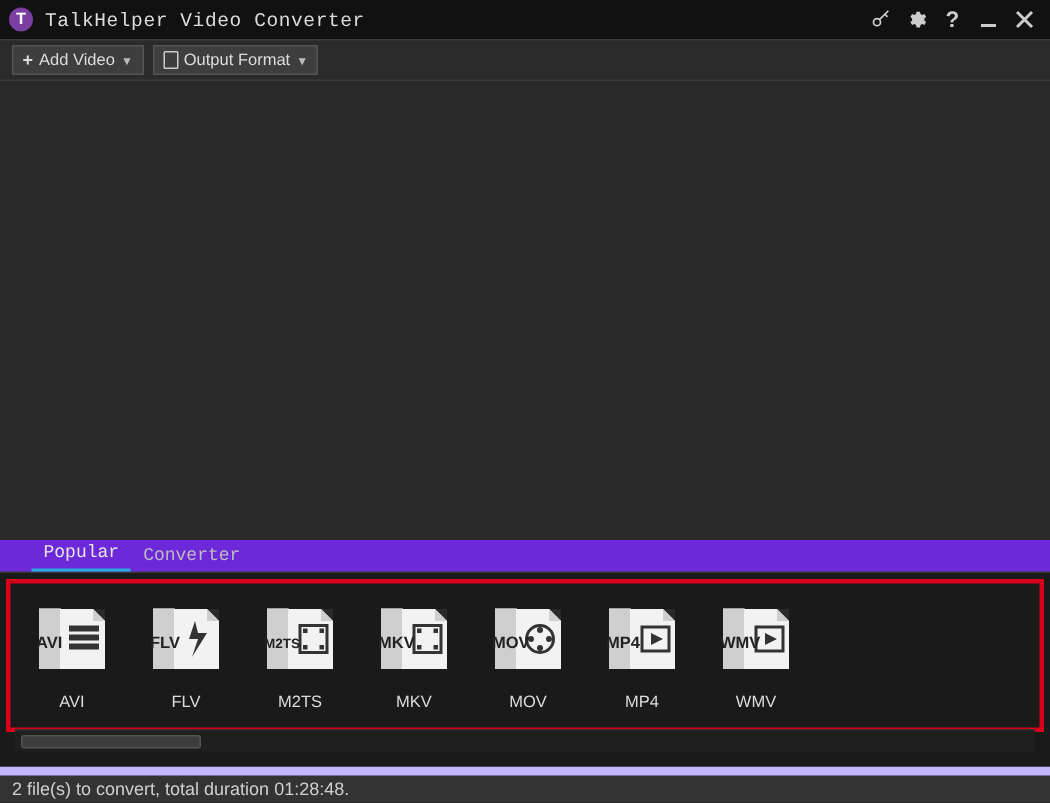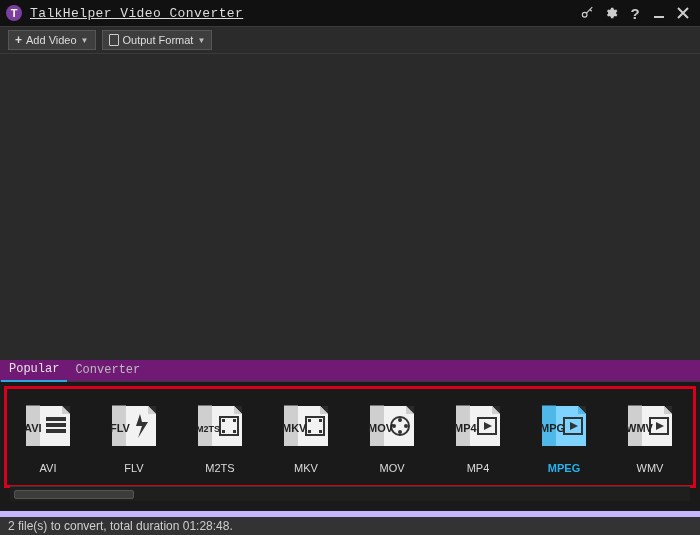--- a/index.html
+++ b/index.html
@@ -1,40 +1,40 @@
 <!DOCTYPE html>
 <html><head>
 <meta charset="utf-8">
 <style>
   * { box-sizing: border-box; margin: 0; padding: 0; }
   html, body { width: 700px; height: 535px; overflow: hidden; font-family: "Segoe UI", Tahoma, sans-serif; background: #2a2a2a; }
   .window { width: 700px; height: 535px; background: #2a2a2a; display: flex; flex-direction: column; color: #c8c8c8; }
   .titlebar { height: 26px; background: #111; display: flex; align-items: center; padding: 0 6px 0 6px; font-size: 13px; color: #ddd; }
   .titlebar .logo { width: 16px; height: 16px; border-radius: 50%; background: #7a3fa0; color: #fff; display: flex; align-items: center; justify-content: center; font-size: 11px; font-weight: bold; margin-right: 8px; }
-  .titlebar .title { flex: 0 0 auto; font-family: "Courier New", monospace; letter-spacing: .4px; text-decoration: underline; }
+  .titlebar .title { flex: 0 0 auto; font-family: "Courier New", monospace; letter-spacing: .4px; }
   .titlebar .spacer { flex: 1; }
   .titlebar .win-icon { width: 22px; height: 22px; display: flex; align-items: center; justify-content: center; margin-left: 2px; color: #ccc; cursor: pointer; }
 
   .toolbar { height: 28px; background: #2b2b2b; border-top: 1px solid #3a3a3a; border-bottom: 1px solid #3a3a3a; display: flex; align-items: center; padding: 0 8px; gap: 6px; }
   .btn { height: 20px; background: #3e3e3e; border: 1px solid #555; color: #ddd; font-size: 11px; padding: 0 6px; display: flex; align-items: center; gap: 4px; cursor: pointer; }
   .btn .plus { font-weight: bold; font-size: 12px; }
   .btn .caret { font-size: 8px; opacity: .8; }
   .btn .doc-ico { display:inline-block; width:10px; height:12px; border:1px solid #ccc; border-radius:1px; position:relative; }
   .toolbar .spacer { flex:1; }
   .btn .play { width:0; height:0; border-left:7px solid #ddd; border-top:4px solid transparent; border-bottom:4px solid transparent; }
 
   .workspace { flex: 1; background: #2a2a2a; }
 
-  .tabs { height: 22px; border-bottom: 1px solid #3a3a3a; display: flex; align-items: center; padding: 0 1px; font-size: 12px; font-family: "Courier New", monospace; background: #701a75; }
+  .tabs { height: 22px; border-bottom: 1px solid #3a3a3a; display: flex; align-items: flex-end; padding: 0 21px; font-size: 12px; font-family: "Courier New", monospace; background: #6d28d9; }
   .tab { padding: 2px 8px 4px; color: #bdbdbd; cursor: pointer; }
   .tab.active { color: #e6e6e6; border-bottom: 2px solid #2aa8e0; }
 
   .format-panel { position: relative; background: #1a1a1a; padding: 10px; }
   .format-panel .highlight-box { position:absolute; inset:4px 4px 23px 4px; border: 3px solid #d9001b; pointer-events:none; }
-  .format-strip { display:flex; gap:30px; padding: 6px 10px 12px 10px; align-items:flex-start; justify-content:flex-start; }
+  .format-strip { display:flex; gap:20px; padding: 6px 10px 12px 10px; align-items:flex-start; justify-content:flex-start; }
   .fmt { width: 56px; display:flex; flex-direction:column; align-items:center; gap:8px; cursor:pointer; }
   .fmt .icon-box { width:56px; height:56px; display:flex; align-items:center; justify-content:center; }
   .fmt-label { font-size:11px; color:#dcdcdc; font-family: Arial, sans-serif; }
   .fmt.selected .fmt-label { color:#27b2ef; font-weight:bold; }
   svg { display:block; }
   .scrollbar-area { height: 15px; background:#1f1f1f; border-top:1px solid #333; position:relative; display:flex; align-items:center; }
   .scroll-thumb { height:9px; background:#3c3c3c; border:1px solid #555; border-radius:2px; position:absolute; left:4px; width:120px; }
 
   .statusbar { height: 24px; background: #333; color:#cfcfcf; font-size:12px; display:flex; align-items:center; padding:0 8px; border-top:6px solid #c4b5fd;}
 </style>
@@ -197,49 +197,32 @@
     <path d="M42 4 L50 12 L42 12 Z" fill="#cfcfcf"></path>
     <g>
                 <rect x="28" y="16" width="18" height="16" fill="none" stroke="#333" stroke-width="2"></rect>
                 <path fill="#333" d="M34 20 L42 24 L34 28 Z"></path>
               </g>
     <text x="4" y="30" font-family="Arial" font-size="11" font-weight="bold" fill="#222">MP4</text>
   </svg>
           </div>
     <div class="fmt-label">MP4</div>
         </div>
-        <div class="fmt selected">
-    <div class="icon-box">
-            <svg width="56" height="56" viewBox="0 0 56 48">
-    <path d="M6 4 L20 4 L24 8 L24 44 L6 44 Z" fill="#4fb8e8"></path>
-    <path d="M6 4 L20 4 L20 8 L24 8" fill="none" stroke="#4fb8e8"></path>
-    <rect x="20" y="4" width="30" height="40" fill="#7fd3ff"></rect>
-    <path d="M50 4 L50 12 L42 4 Z" fill="#2a2a2a"></path>
-    <path d="M42 4 L50 12 L42 12 Z" fill="#4fb8e8"></path>
+        <div class="fmt">
+    <div class="icon-box">
+            <svg width="56" height="56" viewBox="0 0 56 48">
+    <path d="M6 4 L20 4 L24 8 L24 44 L6 44 Z" fill="#cfcfcf"></path>
+    <path d="M6 4 L20 4 L20 8 L24 8" fill="none" stroke="#cfcfcf"></path>
+    <rect x="20" y="4" width="30" height="40" fill="#f2f2f2"></rect>
+    <path d="M50 4 L50 12 L42 4 Z" fill="#2a2a2a"></path>
+    <path d="M42 4 L50 12 L42 12 Z" fill="#cfcfcf"></path>
     <g>
                 <rect x="28" y="16" width="18" height="16" fill="none" stroke="#333" stroke-width="2"></rect>
                 <path fill="#333" d="M34 20 L42 24 L34 28 Z"></path>
               </g>
-    <text x="4" y="30" font-family="Arial" font-size="11" font-weight="bold" fill="#222">MPG</text>
-  </svg>
-          </div>
-    <div class="fmt-label">MPEG</div>
-        </div>
-        <div class="fmt">
-    <div class="icon-box">
-            <svg width="56" height="56" viewBox="0 0 56 48">
-    <path d="M6 4 L20 4 L24 8 L24 44 L6 44 Z" fill="#cfcfcf"></path>
-    <path d="M6 4 L20 4 L20 8 L24 8" fill="none" stroke="#cfcfcf"></path>
-    <rect x="20" y="4" width="30" height="40" fill="#f2f2f2"></rect>
-    <path d="M50 4 L50 12 L42 4 Z" fill="#2a2a2a"></path>
-    <path d="M42 4 L50 12 L42 12 Z" fill="#cfcfcf"></path>
-    <g>
-                <rect x="28" y="16" width="18" height="16" fill="none" stroke="#333" stroke-width="2"></rect>
-                <path fill="#333" d="M34 20 L42 24 L34 28 Z"></path>
-              </g>
     <text x="4" y="30" font-family="Arial" font-size="11" font-weight="bold" fill="#222">WMV</text>
   </svg>
           </div>
     <div class="fmt-label">WMV</div>
         </div>
       </div>
     <div class="scrollbar-area">
       <div class="scroll-thumb"></div>
     </div>
   </div>

